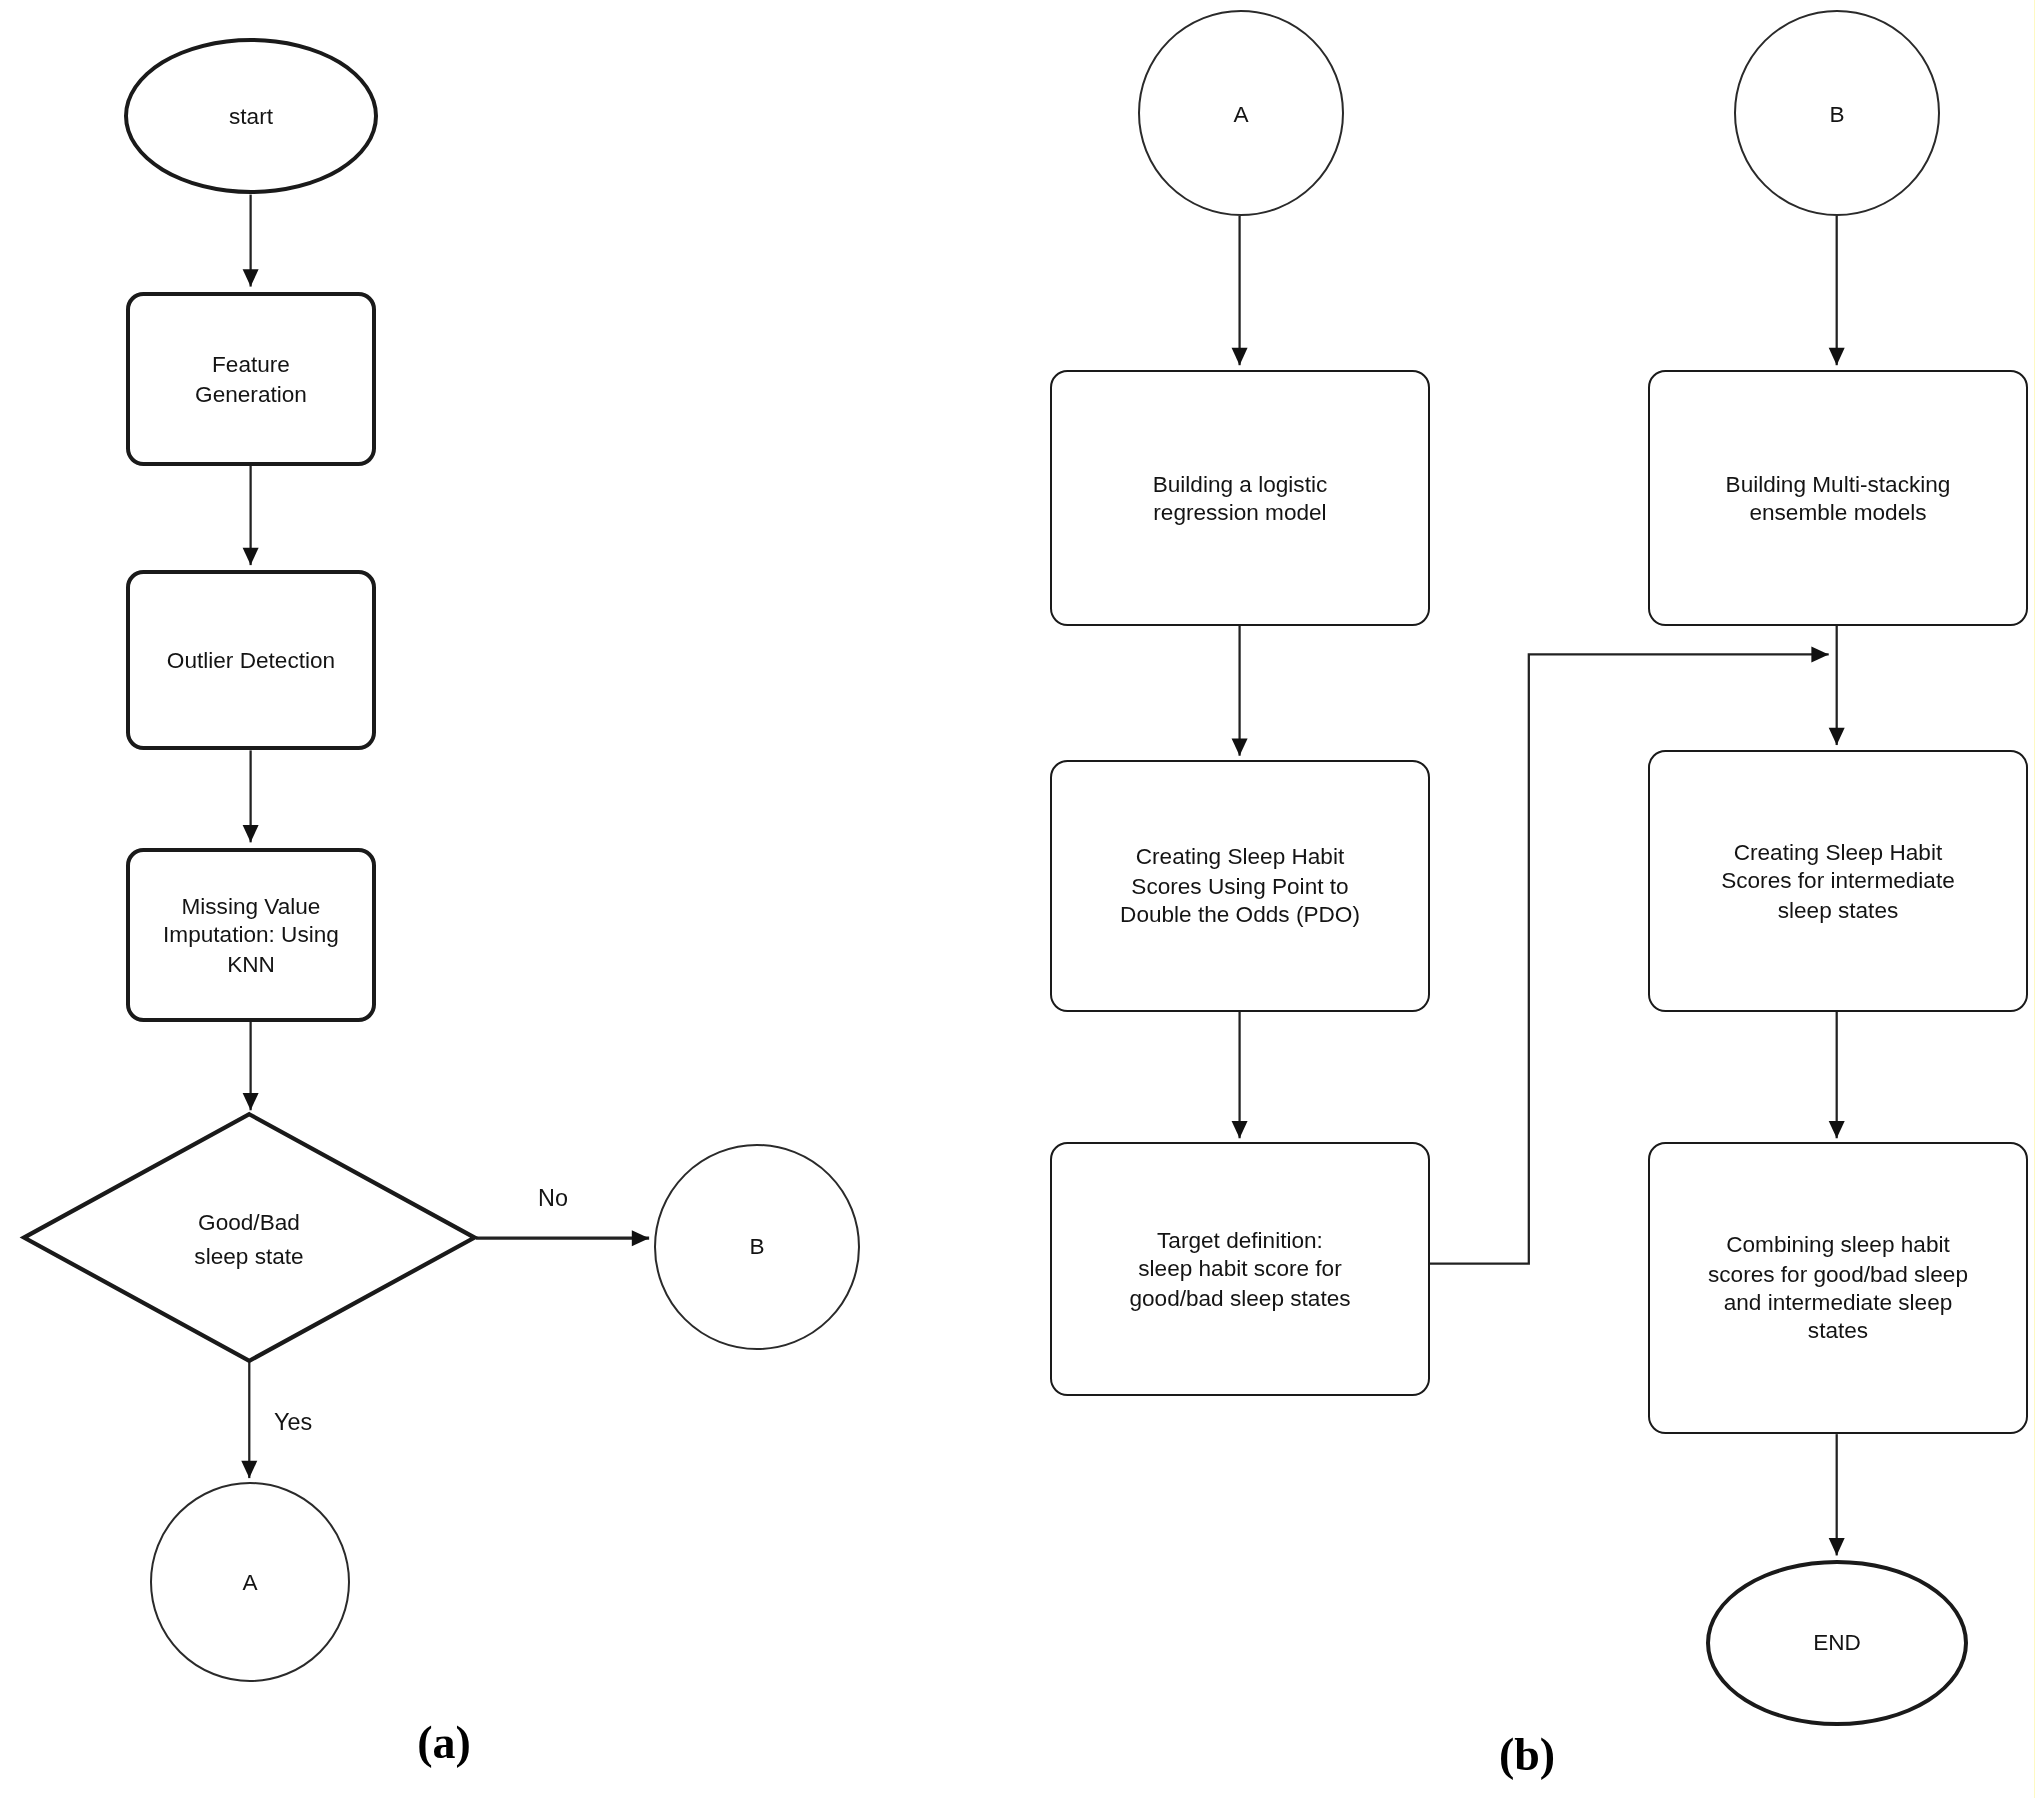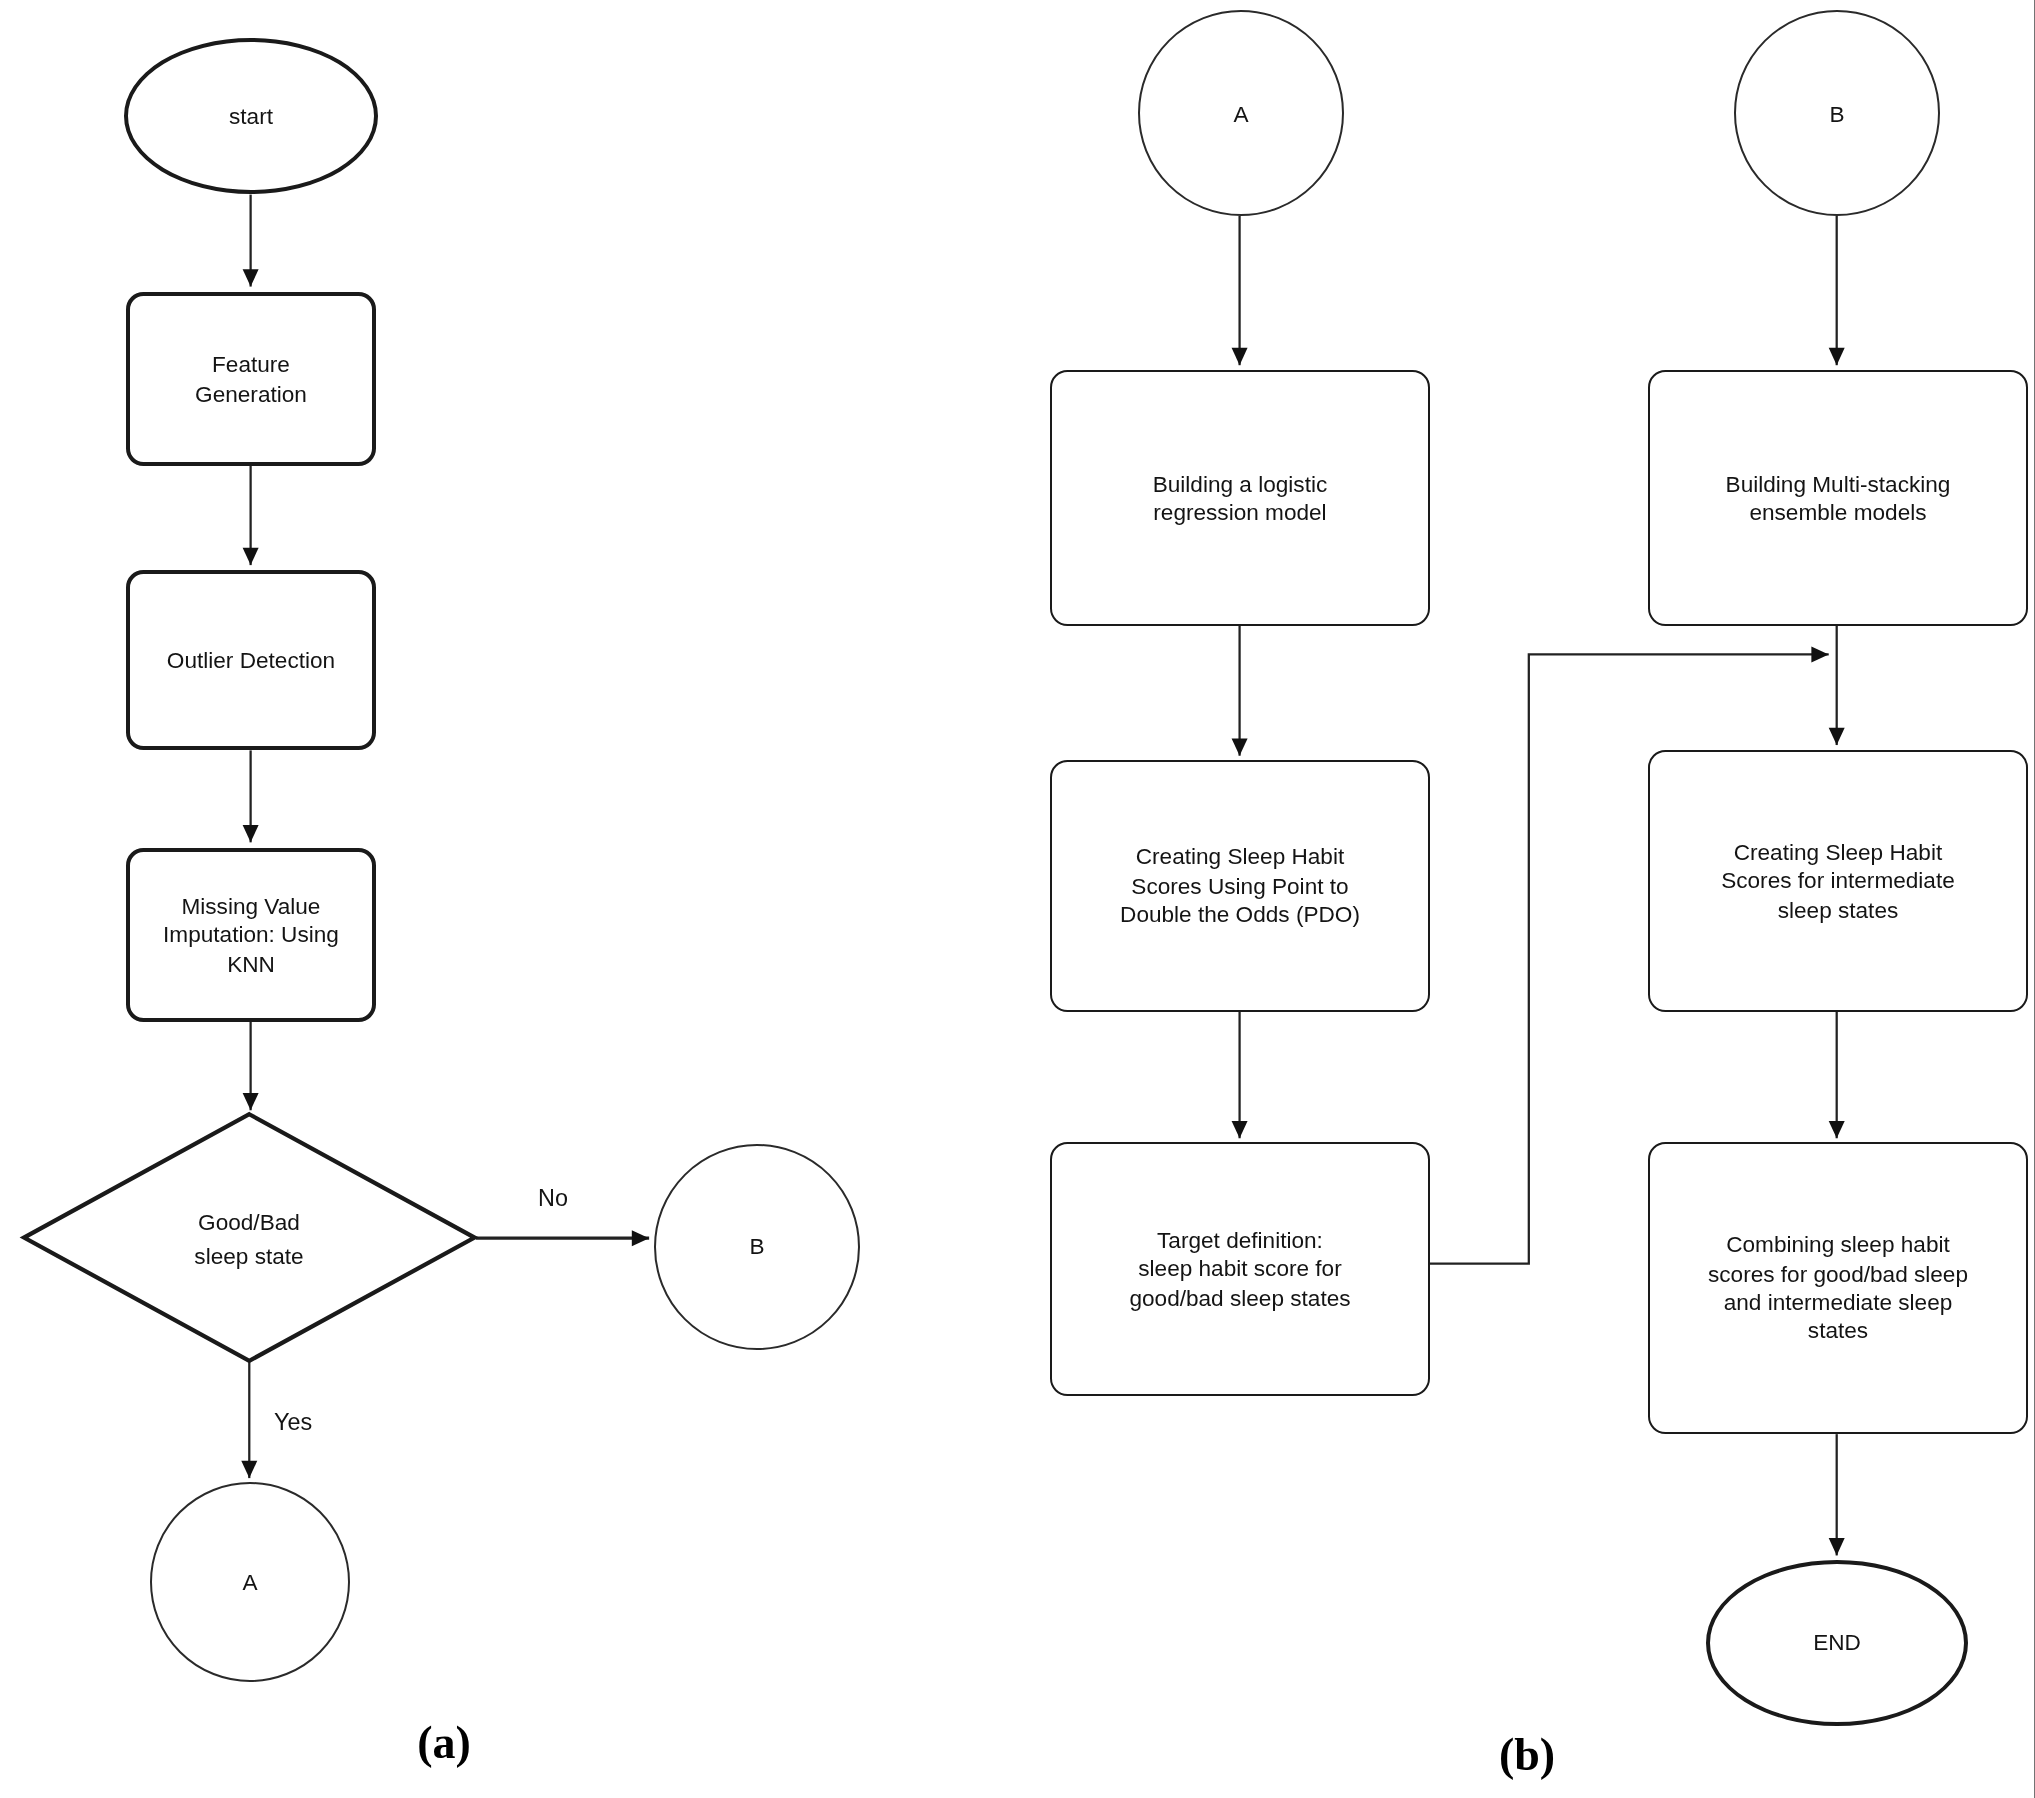--- a/index.html
+++ b/index.html
@@ -1,16 +1,16 @@
 <!DOCTYPE html>
 <html style="font-size:10.7px"><head>
 <meta charset="utf-8">
 <style>
   html,body{margin:0;padding:0;background:#ffffff;}
-  .viewport{width:2035px;height:1799px;overflow:hidden;background:#737373;}
+  .viewport{width:2035px;height:1799px;overflow:hidden;background:#fef9c3;}
   .stage{position:relative;width:1017px;height:899px;background:#fff;
          transform:scale(2);transform-origin:0 0;
          font-family:"Liberation Sans", sans-serif;color:#141414;}
   svg.wires{position:absolute;left:0;top:0;width:1017px;height:899px;}
   .node{position:absolute;box-sizing:border-box;background:#fff;
         display:flex;align-items:center;justify-content:center;
         text-align:center;white-space:pre-line;line-height:1.28;
         font-size:11.3px;color:#141414;}
   .box{border:2px solid #1a1a1a;border-radius:8.7px;}
   .box-b{border-width:1.7px;}

